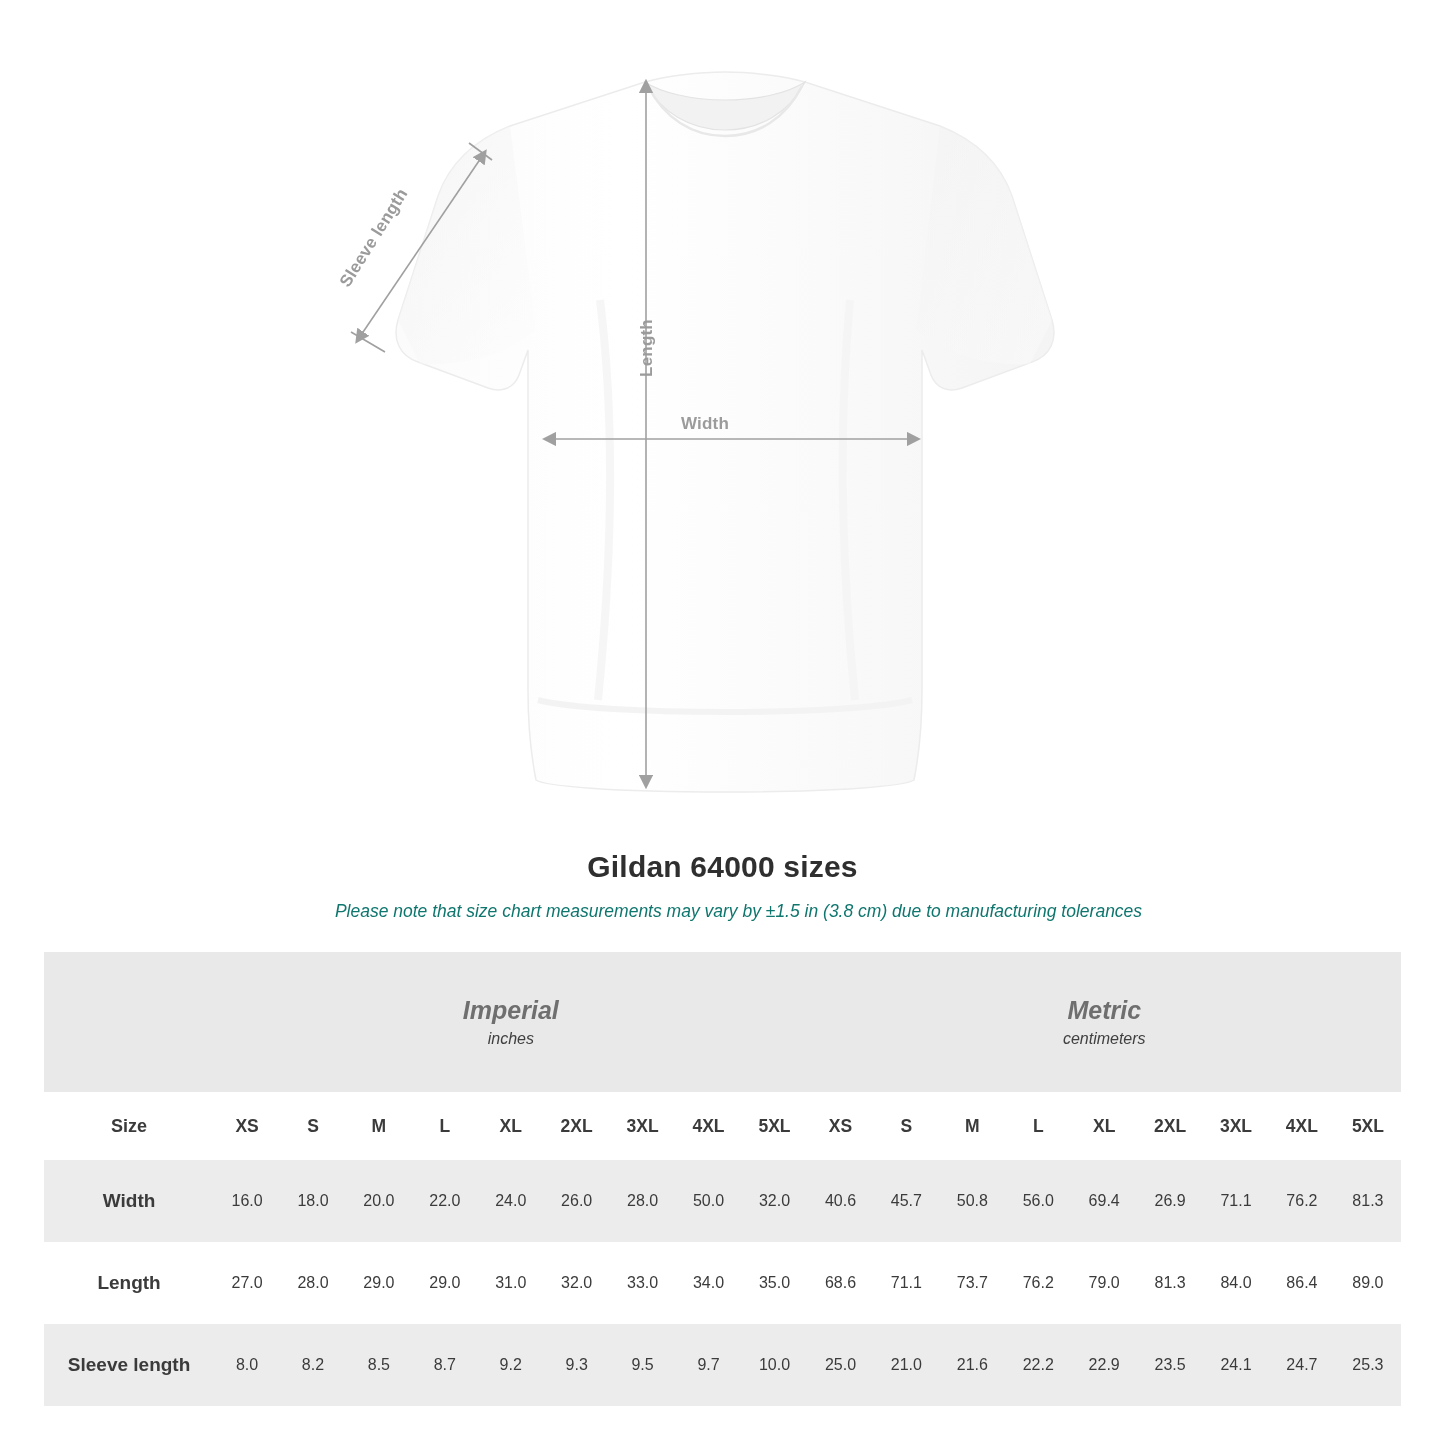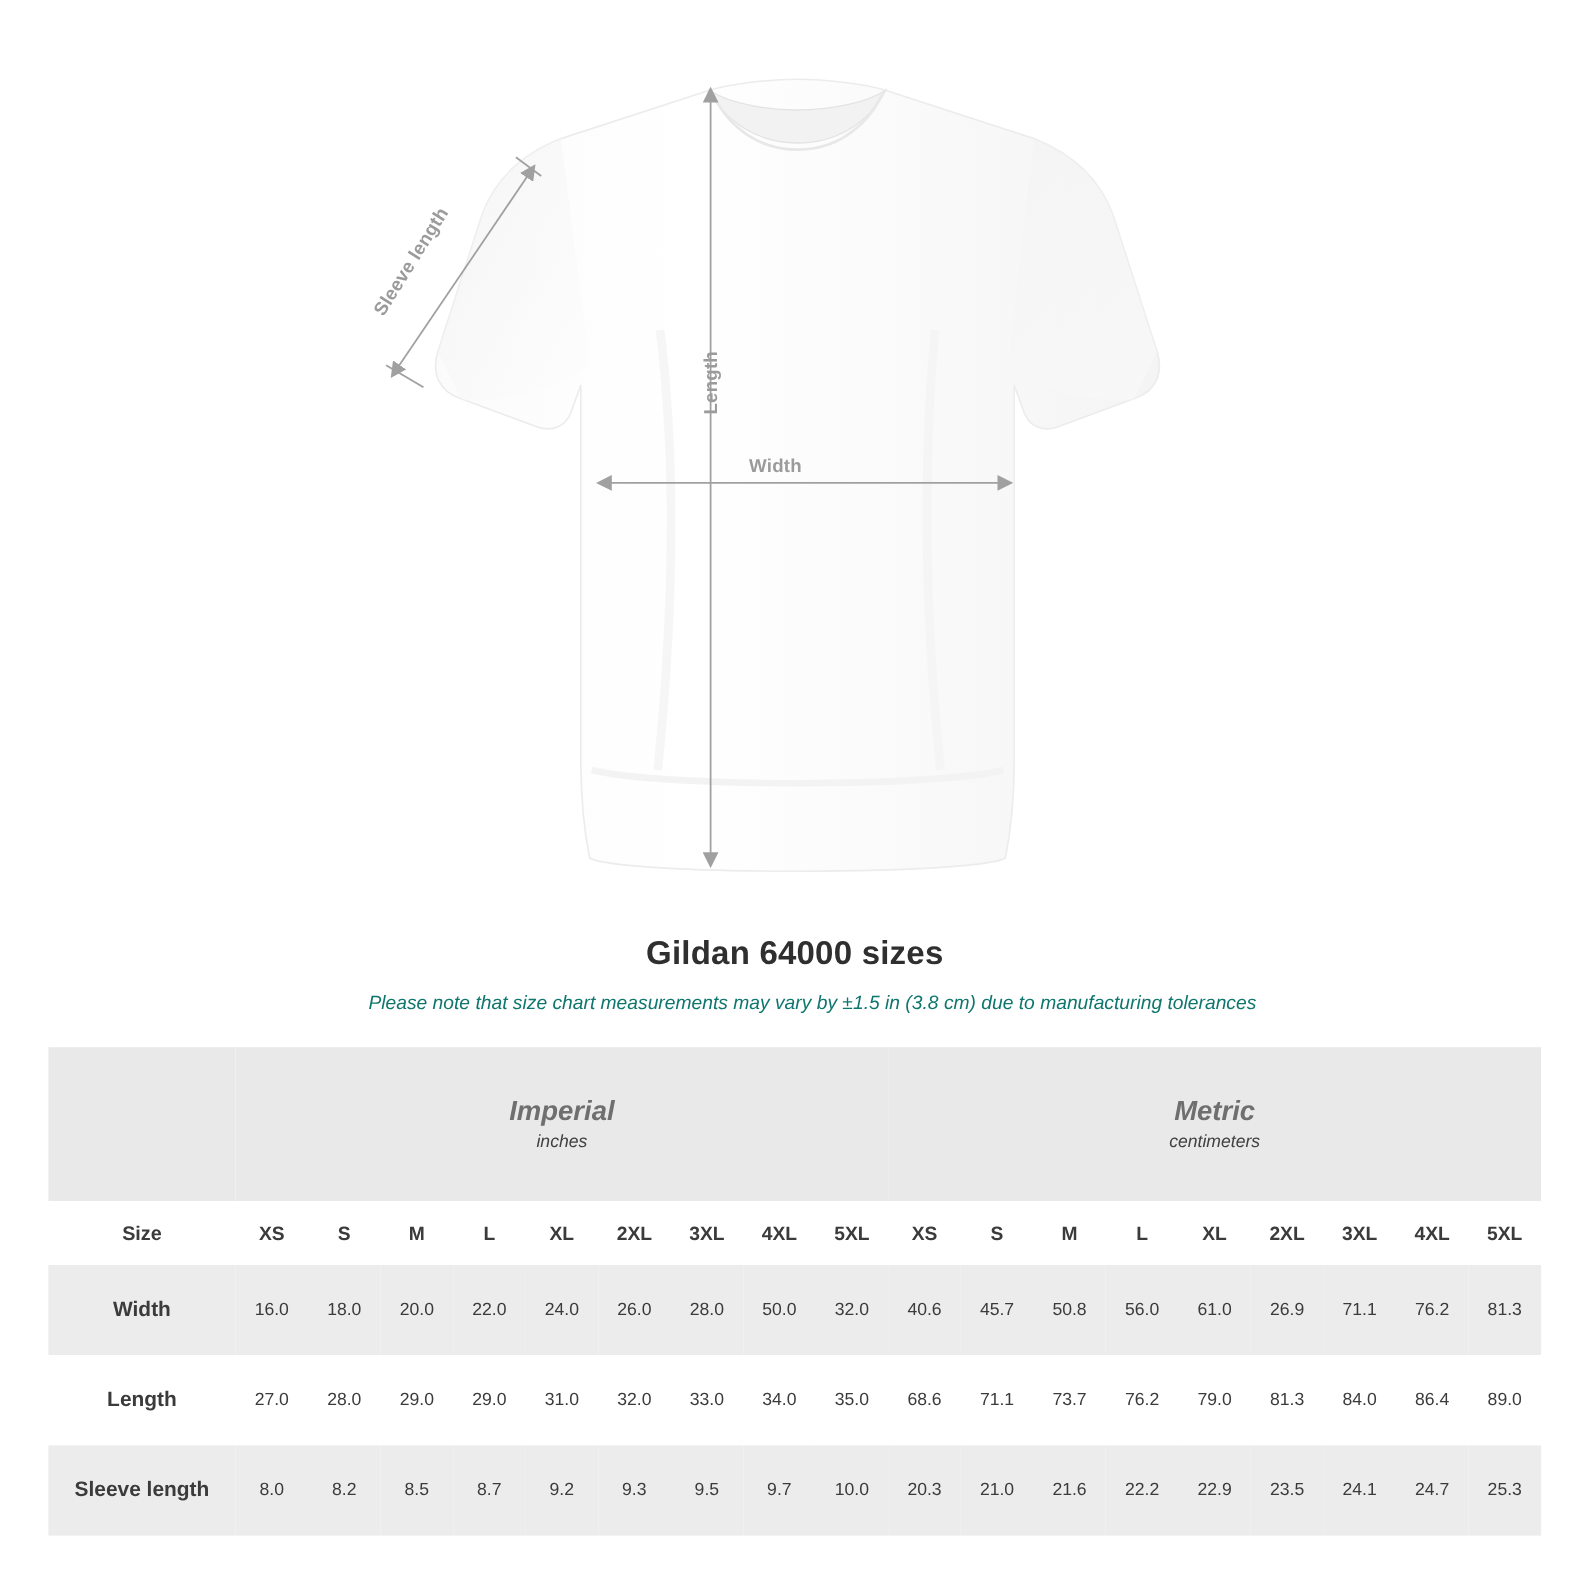--- a/index.html
+++ b/index.html
@@ -107,21 +107,21 @@
     font-size: 16px;
     font-style: italic;
     color: #404040;
     margin-top: 6px;
   }
   .corner-cell {
     background: #e9e9e9;
   }
 
   tr.header-row td {
-    height: 58px;
+    height: 68px;
     background: #ffffff;
     text-align: center;
     vertical-align: middle;
     font-size: 17.5px;
     font-weight: bold;
     color: #3b3b3b;
   }
   tr.header-row td.rowlabel {
     font-size: 18px;
   }
@@ -291,21 +291,21 @@
           <td class="vline">22.0</td>
           <td class="vline">24.0</td>
           <td class="vline">26.0</td>
           <td class="vline">28.0</td>
           <td class="vline">50.0</td>
           <td class="vline">32.0</td>
           <td class="vline">40.6</td>
           <td class="vline">45.7</td>
           <td class="vline">50.8</td>
           <td class="vline">56.0</td>
-          <td class="vline">61.0</td>
+          <td class="vline">69.4</td>
           <td class="vline">26.9</td>
           <td class="vline">71.1</td>
           <td class="vline">76.2</td>
           <td class="vline">81.3</td>
         </tr>
 
         <tr class="data-row plain">
           <td class="rowlabel">Length</td>
           <td class="vline">27.0</td>
           <td class="vline">28.0</td>
@@ -331,21 +331,21 @@
           <td class="rowlabel">Sleeve length</td>
           <td class="vline">8.0</td>
           <td class="vline">8.2</td>
           <td class="vline">8.5</td>
           <td class="vline">8.7</td>
           <td class="vline">9.2</td>
           <td class="vline">9.3</td>
           <td class="vline">9.5</td>
           <td class="vline">9.7</td>
           <td class="vline">10.0</td>
-          <td class="vline">20.3</td>
+          <td class="vline">25.0</td>
           <td class="vline">21.0</td>
           <td class="vline">21.6</td>
           <td class="vline">22.2</td>
           <td class="vline">22.9</td>
           <td class="vline">23.5</td>
           <td class="vline">24.1</td>
           <td class="vline">24.7</td>
           <td class="vline">25.3</td>
         </tr>
       </tbody>

